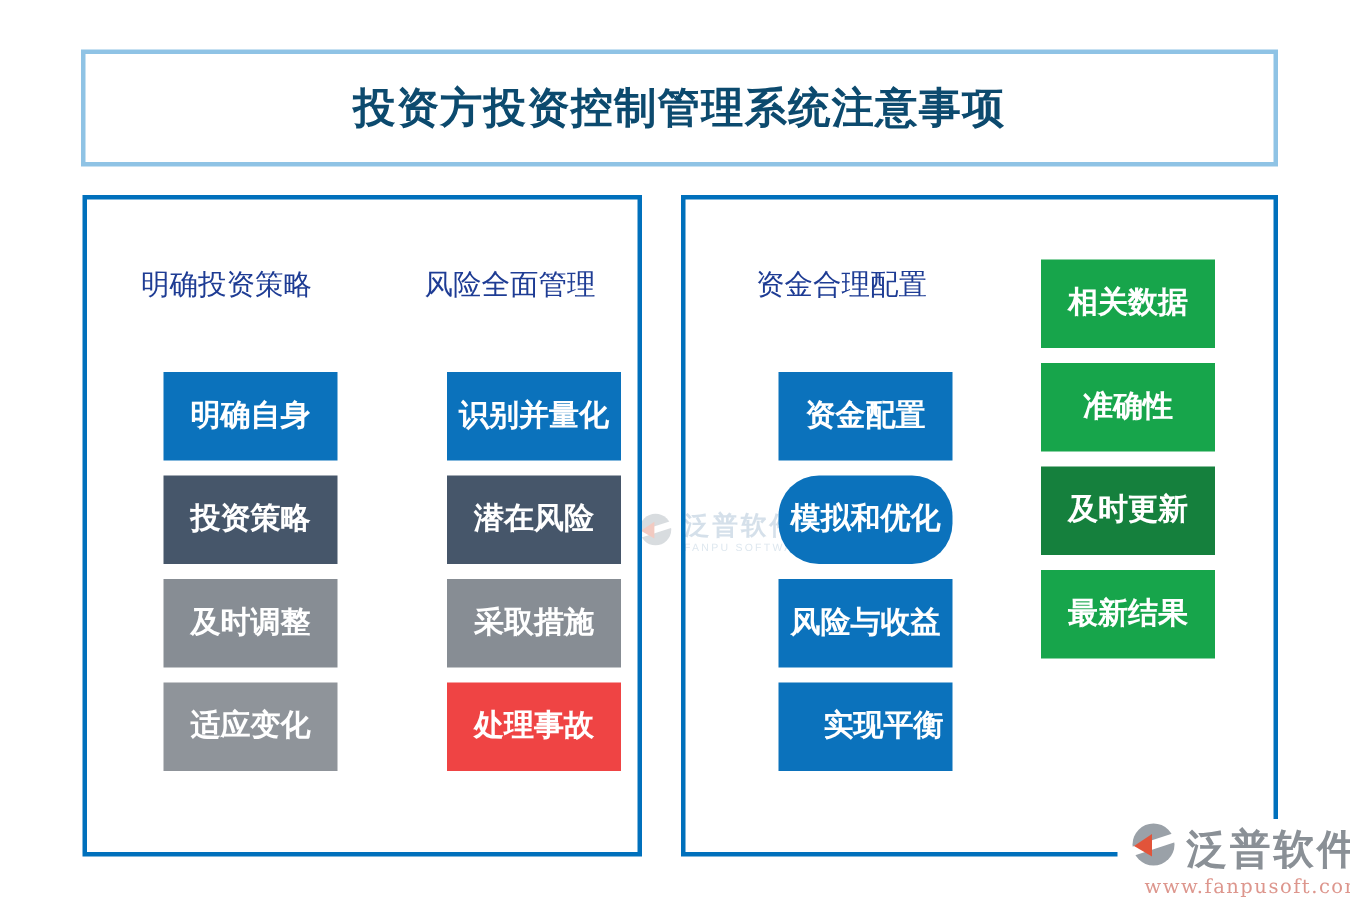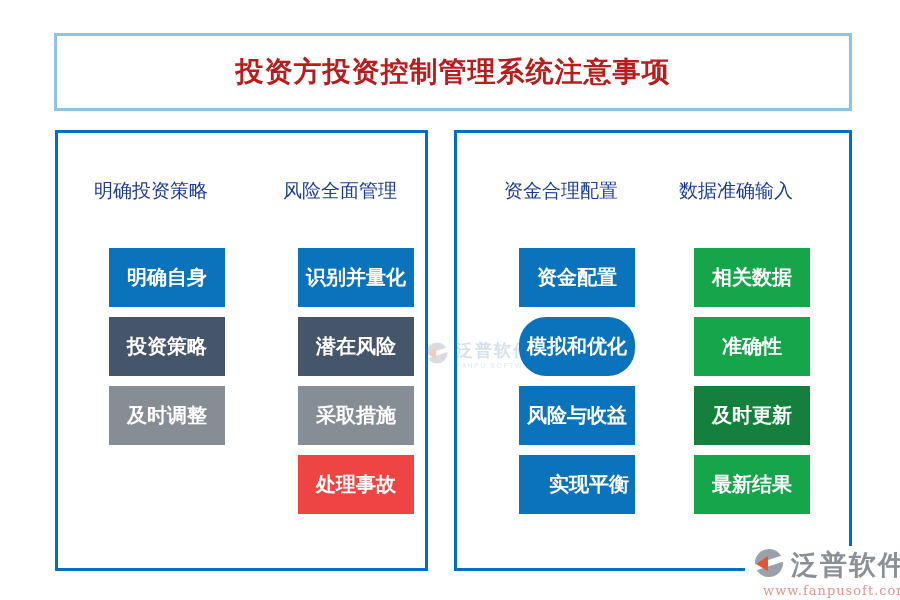--- a/index.html
+++ b/index.html
@@ -8,21 +8,21 @@
     background:#ffffff;
     font-family:"Liberation Sans","DejaVu Sans",sans-serif;
   }
   
   .title-box{
     position:absolute;left:54px;top:33px;width:798px;height:78px;
     box-sizing:border-box;border:3px solid #8fc3e5;
     display:flex;align-items:center;justify-content:center;
   }
   .title-text{
-    font-size:28px;font-weight:bold;color:#b91c1c;letter-spacing:1px;
+    font-size:28px;font-weight:bold;color:#0c4a6e;letter-spacing:1px;
   }
   
   .panel{
     position:absolute;box-sizing:border-box;border:3px solid #0070bc;
     background:transparent;
   }
   .panel-left {left:55px; top:130px;width:373px;height:441px;}
   .panel-right{left:454px;top:130px;width:398px;height:441px;}
   .column{position:absolute;top:40px;width:148px;}
   .col-header{
@@ -78,39 +78,39 @@
 <div class="title-box">
   <span class="title-text">投资方投资控制管理系统注意事项</span>
 </div>
 
 <div class="panel panel-left" id="panel-0">
     <div class="column" style="left: 19px;">
       <div class="col-header">明确投资策略</div>
       <div class="item" style="background: rgb(11, 114, 188);">明确自身</div>
       <div class="item" style="background: rgb(70, 86, 106);">投资策略</div>
       <div class="item" style="background: rgb(135, 141, 148);">及时调整</div>
+      <div class="item" style="background: rgb(143, 148, 154);">适应变化</div>
     </div>
     <div class="column" style="left: 192px; padding-left: 16px;">
       <div class="col-header">风险全面管理</div>
       <div class="item" style="background: rgb(11, 114, 188);">识别并量化</div>
       <div class="item" style="background: rgb(70, 86, 106);">潜在风险</div>
       <div class="item" style="background: rgb(135, 141, 148);">采取措施</div>
       <div class="item" style="background: #ef4444; font-family: Liberation Serif, serif;">处理事故</div>
     </div>
   </div>
 <div class="panel panel-right" id="panel-1">
     <div class="column" style="left: 30px;">
       <div class="col-header">资金合理配置</div>
       <div class="item" style="background: rgb(11, 114, 188);">资金配置</div>
       <div class="item" style="background: rgb(11, 114, 188); border-radius: 27px;">模拟和优化</div>
       <div class="item" style="background: rgb(11, 114, 188);">风险与收益</div>
       <div class="item" style="background: rgb(11, 114, 188); padding-left: 24px;">实现平衡</div>
     </div>
     <div class="column" style="left: 205px;">
-      <div class="col-header">数据准确输入</div>
       <div class="item" style="background: rgb(23, 165, 75);">相关数据</div>
       <div class="item" style="background: rgb(23, 165, 75);">准确性</div>
       <div class="item" style="background: #15803d;">及时更新</div>
       <div class="item" style="background: rgb(23, 165, 75);">最新结果</div>
     </div>
   </div>
 
 <div class="footer-logo">
   <span class="fl-row">
     <span>

